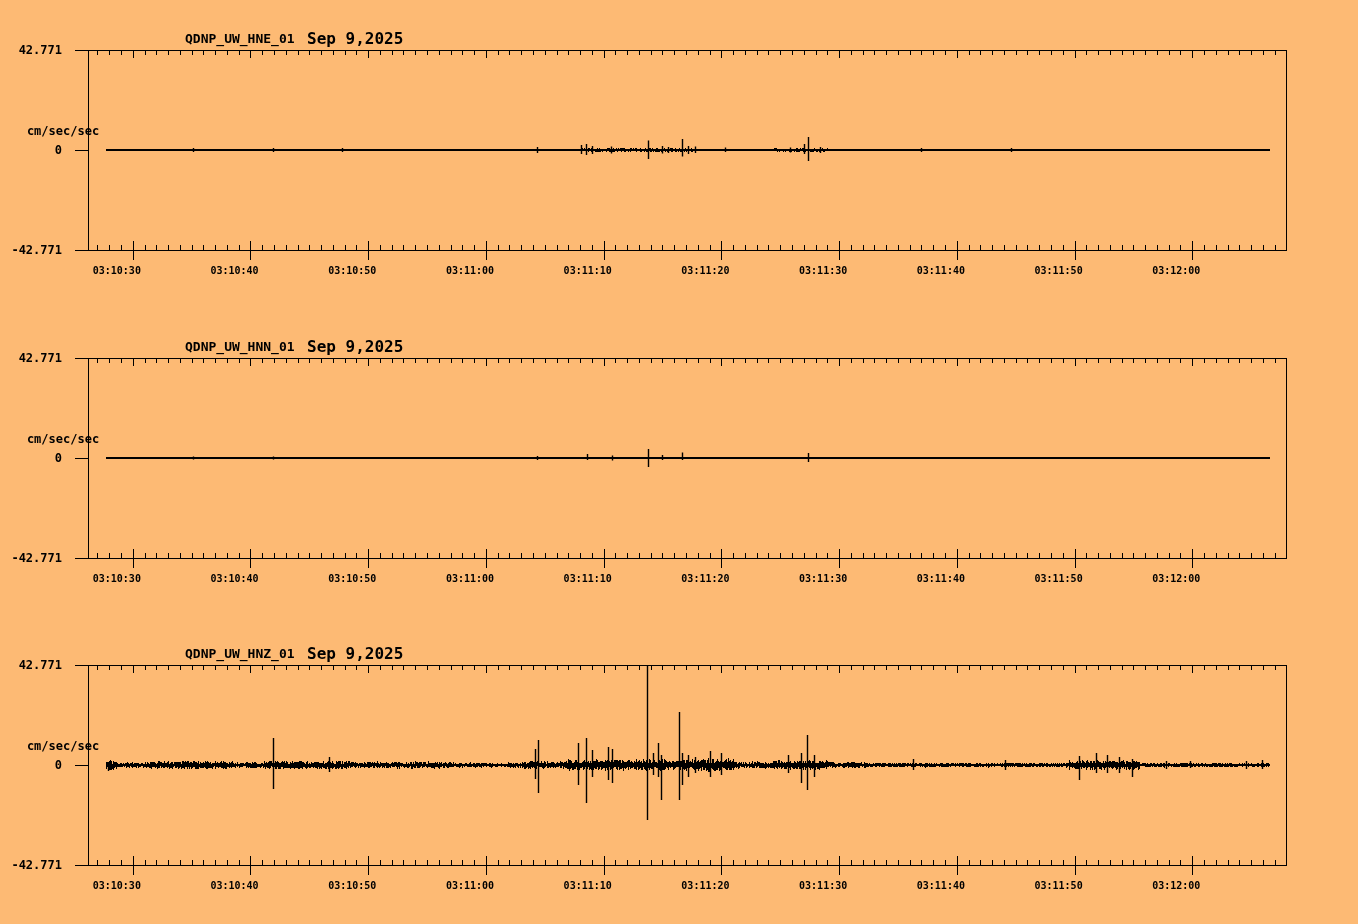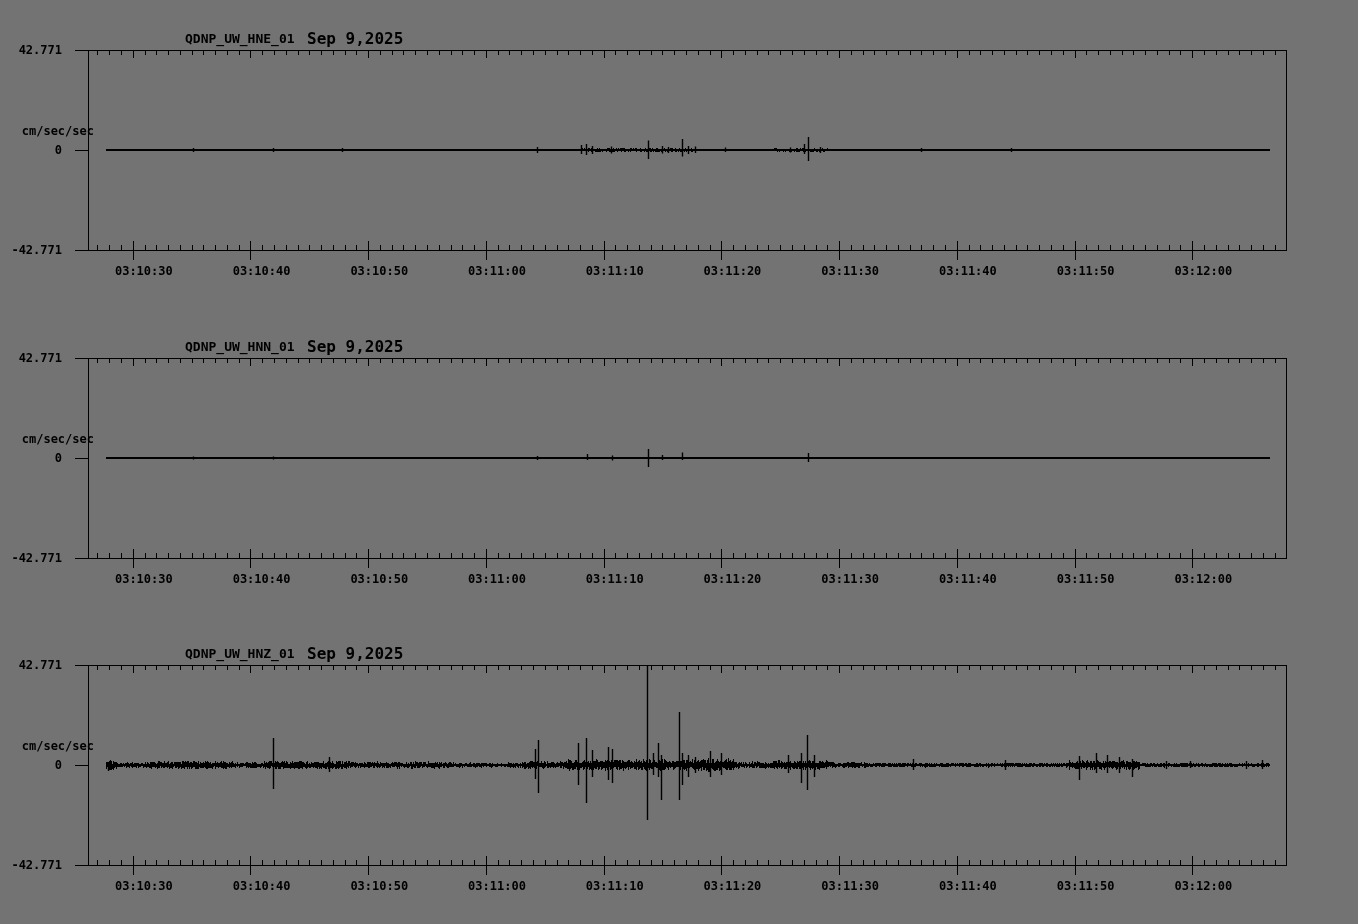--- a/index.html
+++ b/index.html
@@ -1,32 +1,32 @@
 <!DOCTYPE html>
 <html><head>
 <meta charset="utf-8">
 <style>
   html,body{margin:0;padding:0;background:#ffffff}
   body{width:1358px;height:924px;overflow:hidden;
        font-family:"DejaVu Sans Mono","Liberation Mono",monospace;
        font-weight:700;color:#000}
-  #screen{position:relative;width:1358px;height:924px;background:#737373}
+  #screen{position:relative;width:1358px;height:924px;background:#fdba74}
   #plot{position:absolute;left:0;top:0}
   .lbl{position:absolute;font-size:12px;line-height:16px;white-space:pre;
        letter-spacing:0;color:#000}
   .title-station{left:185px;font-size:13px}
   .title-date{left:307px;font-size:16px}
   .yr{left:6px;width:56px;text-align:right}
-  .yu{left:4px;width:90px;text-align:right}
+  .yu{left:18px;width:90px;text-align:center}
   .t-title{top:calc(var(--pt) - 19px)}
   .ymax{top:calc(var(--pt) - 8px)}
   .yunit{top:calc(var(--pt) + 73px)}
   .yzero{top:calc(var(--pt) + 92px)}
   .ymin{top:calc(var(--pt) + 192px)}
-  .xtick{position:absolute;width:80px;text-align:right;font-size:12px;
+  .xtick{position:absolute;width:80px;text-align:left;font-size:10px;
          line-height:16px;white-space:pre;color:#000}
 </style>
 </head>
 <body>
 
 <div id="screen">
 
   <svg id="plot" width="1358" height="924" viewBox="0 0 1358 924">
       <path d="M75,50.5H1287M75,250.5H1287M75,150.5H88M88.5,50V250M1286.5,50V250" stroke="#000000" fill="none" stroke-width="1" shape-rendering="crispEdges"></path>
       <path d="M97.5,50V55M97.5,245V250M109.5,50V55M109.5,245V250M121.5,50V55M121.5,245V250M133.5,50V58M133.5,241V260M145.5,50V55M145.5,245V250M156.5,50V55M156.5,245V250M168.5,50V55M168.5,245V250M180.5,50V55M180.5,245V250M192.5,50V55M192.5,245V250M203.5,50V55M203.5,245V250M215.5,50V55M215.5,245V250M227.5,50V55M227.5,245V250M239.5,50V55M239.5,245V250M250.5,50V58M250.5,241V260M262.5,50V55M262.5,245V250M274.5,50V55M274.5,245V250M286.5,50V55M286.5,245V250M298.5,50V55M298.5,245V250M309.5,50V55M309.5,245V250M321.5,50V55M321.5,245V250M333.5,50V55M333.5,245V250M345.5,50V55M345.5,245V250M356.5,50V55M356.5,245V250M368.5,50V58M368.5,241V260M380.5,50V55M380.5,245V250M392.5,50V55M392.5,245V250M403.5,50V55M403.5,245V250M415.5,50V55M415.5,245V250M427.5,50V55M427.5,245V250M439.5,50V55M439.5,245V250M451.5,50V55M451.5,245V250M462.5,50V55M462.5,245V250M474.5,50V55M474.5,245V250M486.5,50V58M486.5,241V260M498.5,50V55M498.5,245V250M509.5,50V55M509.5,245V250M521.5,50V55M521.5,245V250M533.5,50V55M533.5,245V250M545.5,50V55M545.5,245V250M557.5,50V55M557.5,245V250M568.5,50V55M568.5,245V250M580.5,50V55M580.5,245V250M592.5,50V55M592.5,245V250M604.5,50V58M604.5,241V260M615.5,50V55M615.5,245V250M627.5,50V55M627.5,245V250M639.5,50V55M639.5,245V250M651.5,50V55M651.5,245V250M662.5,50V55M662.5,245V250M674.5,50V55M674.5,245V250M686.5,50V55M686.5,245V250M698.5,50V55M698.5,245V250M710.5,50V55M710.5,245V250M721.5,50V58M721.5,241V260M733.5,50V55M733.5,245V250M745.5,50V55M745.5,245V250M757.5,50V55M757.5,245V250M768.5,50V55M768.5,245V250M780.5,50V55M780.5,245V250M792.5,50V55M792.5,245V250M804.5,50V55M804.5,245V250M816.5,50V55M816.5,245V250M827.5,50V55M827.5,245V250M839.5,50V58M839.5,241V260M851.5,50V55M851.5,245V250M863.5,50V55M863.5,245V250M874.5,50V55M874.5,245V250M886.5,50V55M886.5,245V250M898.5,50V55M898.5,245V250M910.5,50V55M910.5,245V250M921.5,50V55M921.5,245V250M933.5,50V55M933.5,245V250M945.5,50V55M945.5,245V250M957.5,50V58M957.5,241V260M969.5,50V55M969.5,245V250M980.5,50V55M980.5,245V250M992.5,50V55M992.5,245V250M1004.5,50V55M1004.5,245V250M1016.5,50V55M1016.5,245V250M1027.5,50V55M1027.5,245V250M1039.5,50V55M1039.5,245V250M1051.5,50V55M1051.5,245V250M1063.5,50V55M1063.5,245V250M1075.5,50V58M1075.5,241V260M1086.5,50V55M1086.5,245V250M1098.5,50V55M1098.5,245V250M1110.5,50V55M1110.5,245V250M1122.5,50V55M1122.5,245V250M1133.5,50V55M1133.5,245V250M1145.5,50V55M1145.5,245V250M1157.5,50V55M1157.5,245V250M1169.5,50V55M1169.5,245V250M1180.5,50V55M1180.5,245V250M1192.5,50V58M1192.5,241V260M1204.5,50V55M1204.5,245V250M1216.5,50V55M1216.5,245V250M1228.5,50V55M1228.5,245V250M1239.5,50V55M1239.5,245V250M1251.5,50V55M1251.5,245V250M1263.5,50V55M1263.5,245V250M1275.5,50V55M1275.5,245V250" stroke="#000000" fill="none" stroke-width="1" shape-rendering="crispEdges"></path>

